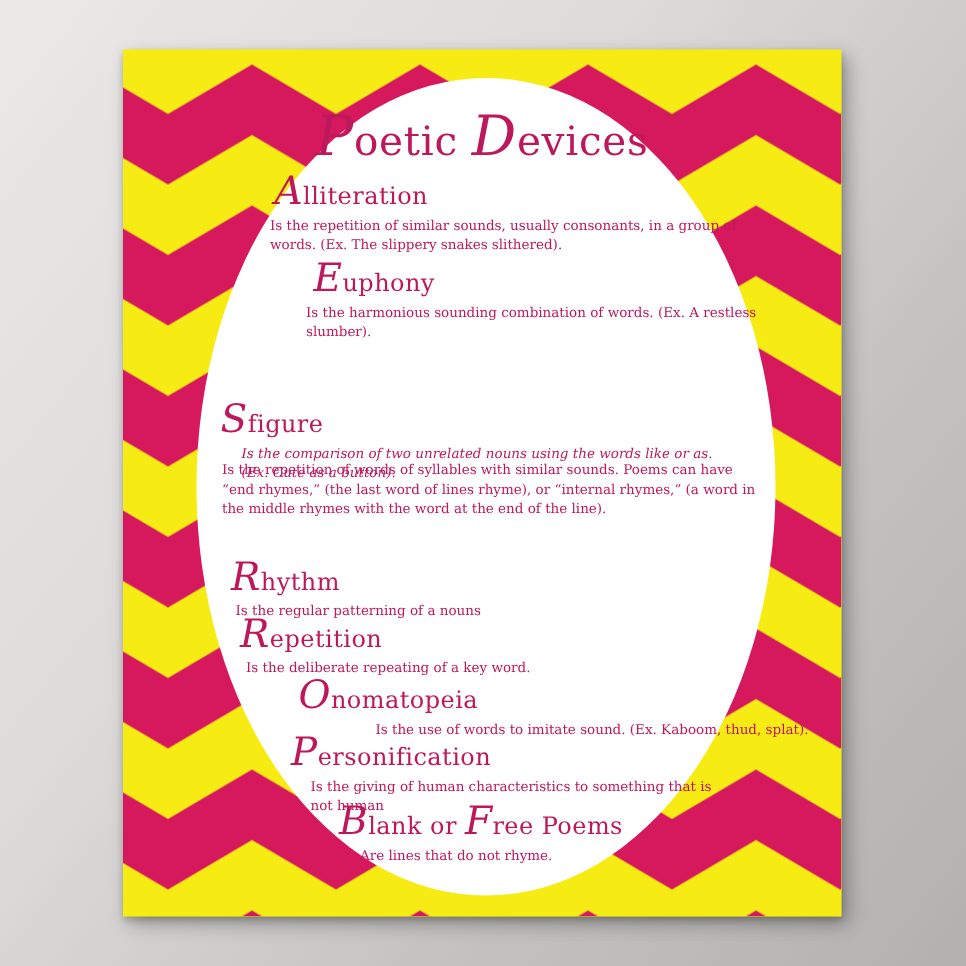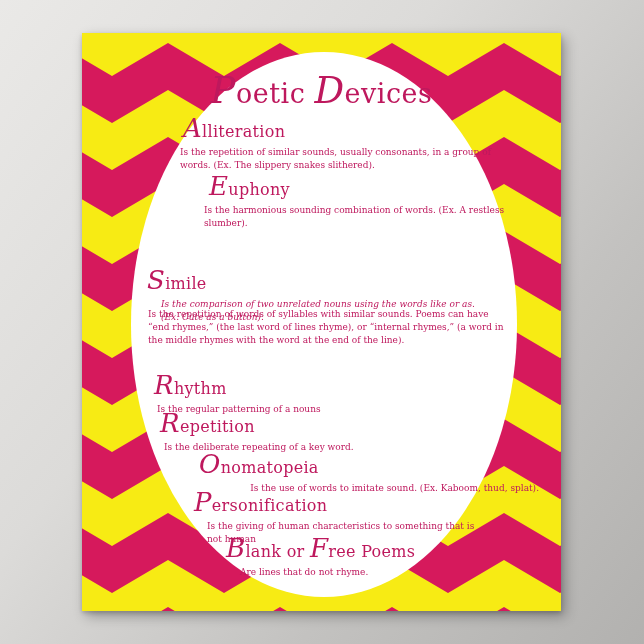--- a/index.html
+++ b/index.html
@@ -70,21 +70,21 @@
       <div class="def">Is the repetition of similar sounds, usually consonants, in a group of words.  (Ex. The slippery snakes slithered).</div>
     </div>
 
     <div class="term t1">
       <div class="head"><span class="init">E</span><span class="hrest">uphony</span></div>
       <div class="def">Is the harmonious sounding combination of words. (Ex. A restless slumber).</div>
     </div>
 
 
     <div class="term t3">
-      <div class="head"><span class="init">S</span><span class="hrest">imile</span></div>
+      <div class="head"><span class="init">S</span><span class="hrest">figure</span></div>
       <div class="def">Is the comparison of two unrelated nouns using the words like or as. (Ex. Cute as a button).</div>
     </div>
 
     <div class="term t4">
       <div class="def">Is the repetition of words of syllables with similar sounds.  Poems can  have “end rhymes,” (the last word of lines rhyme), or “internal rhymes,” (a word in the middle rhymes with the word at the end of the line).</div>
     </div>
 
     <div class="term t5">
       <div class="head"><span class="init">R</span><span class="hrest">hythm</span></div>
       <div class="def">Is the regular patterning of a nouns</div>

